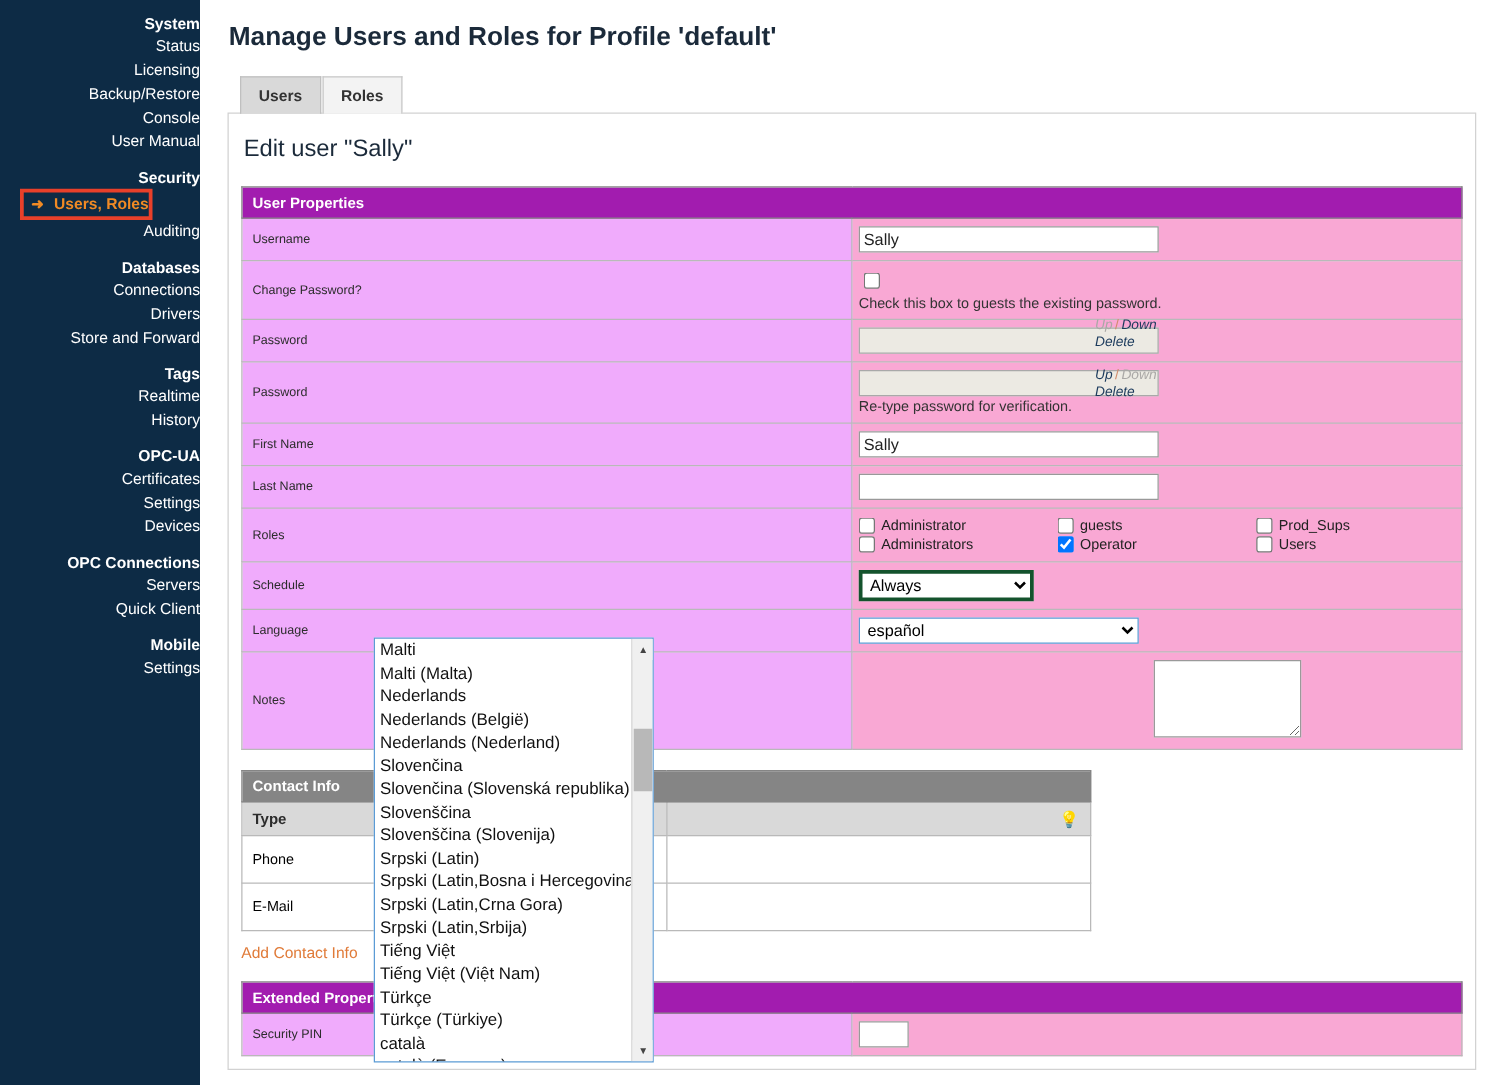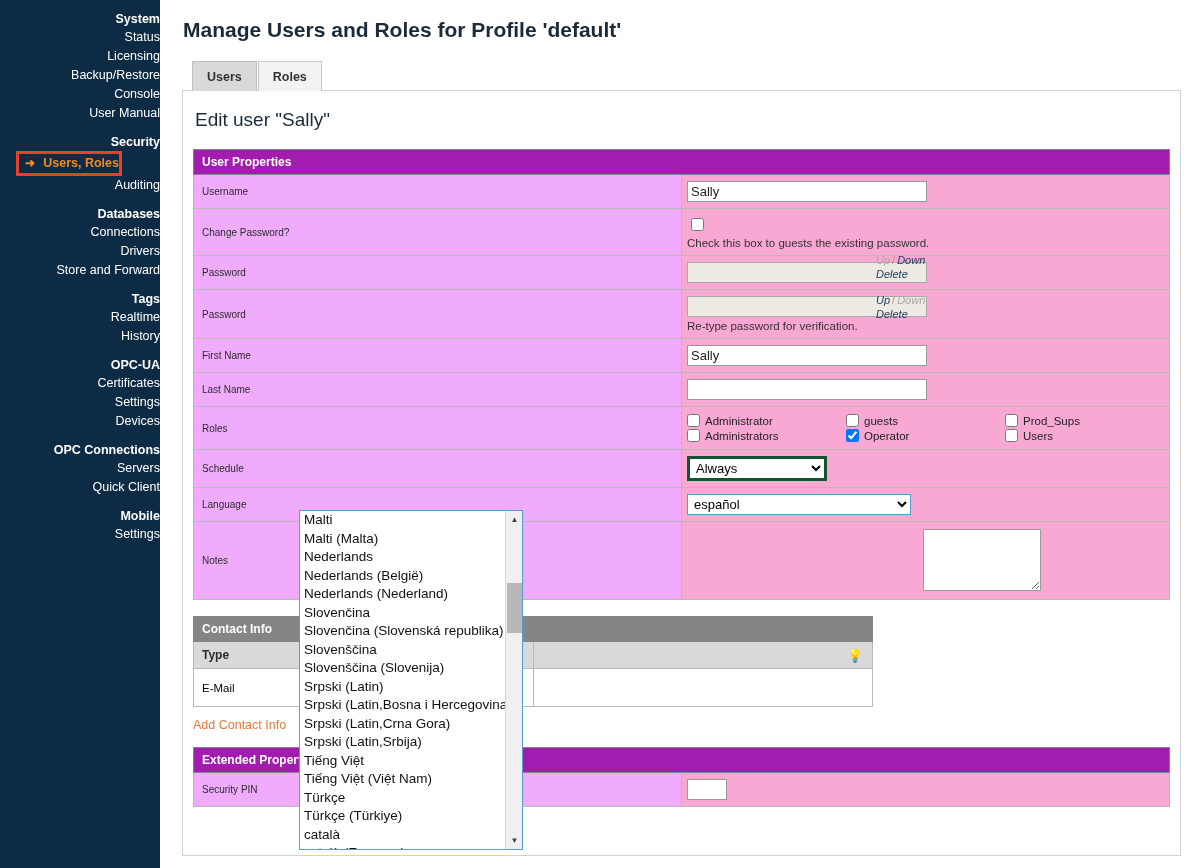--- a/index.html
+++ b/index.html
@@ -428,20 +428,24 @@
           <tr>
         <th class="sect" colspan="2">Contact Info</th>
       </tr>
       <tr>
         <td class="chead" style="width:106px">Type</td>
         <td class="chead">
           <span class="bulb">💡</span>
         </td>
       </tr>
       <tr>
+        <td class="ccell">Phone</td>
+        <td class="ccell"></td>
+      </tr>
+      <tr>
         <td class="ccell">E-Mail</td>
         <td class="ccell"></td>
       </tr>
     </tbody>
       </table>
 
     <div class="rowactions" style="left:693px; top:162px;">
       <a class="dim">Up</a><span class="sep">/</span><a>Down</a><br>
       <a>Delete</a>
     </div>

